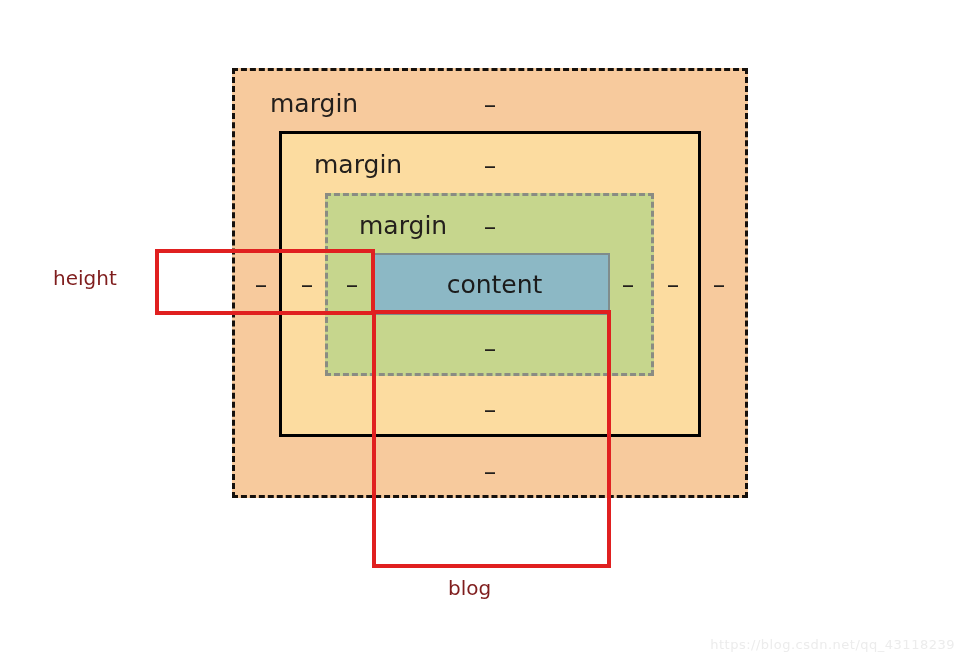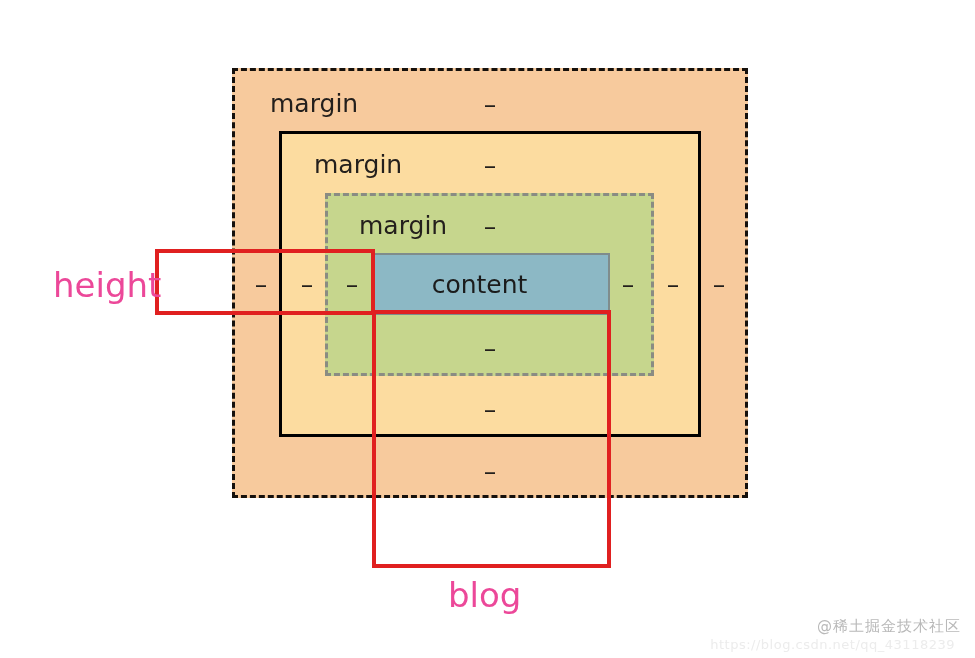--- a/index.html
+++ b/index.html
@@ -63,21 +63,21 @@
     color: #231f1c;
     white-space: nowrap;
     line-height: 1;
   }
   .label-margin  { left: 270px; top: 91px; }
   .label-border  { left: 314px; top: 152px; }
   .label-padding { left: 359px; top: 213px; }
 
   .content-label {
     position: absolute;
-    left: 361px;
+    left: 376px;
     top: 253px;
     width: 237px;
     height: 62px;
     display: flex;
     align-items: center;
     justify-content: center;
     font-size: 25px;
     color: #1b1b1b;
     line-height: 1;
   }
@@ -108,22 +108,22 @@
   .measure-width {
     left: 372px;
     top: 310px;
     width: 239px;
     height: 258px;
   }
 
   
   .measure-label {
     position: absolute;
-    font-size: 34px;
-    color: #ec4899;
+    font-size: 20px;
+    color: #7f1d1d;
     white-space: nowrap;
     line-height: 1;
   }
   .label-height { left: 53px; top: 268px; }
   .label-width  { left: 448px; top: 578px; }
 
   
   .watermark {
     position: absolute;
     right: 14px;
@@ -174,15 +174,14 @@
   <div class="tick" style="left:481px; top:397px;">–</div>
   <div class="tick" style="left:481px; top:459px;">–</div>
 
   <div class="measure measure-height"></div>
   <div class="measure measure-width"></div>
 
   <div class="measure-label label-height">height</div>
   <div class="measure-label label-width">blog</div>
 
   <div class="watermark-url">https://blog.csdn.net/qq_43118239</div>
-  <div class="watermark">@稀土掘金技术社区</div>
 
 </div>
 
 </body></html>

